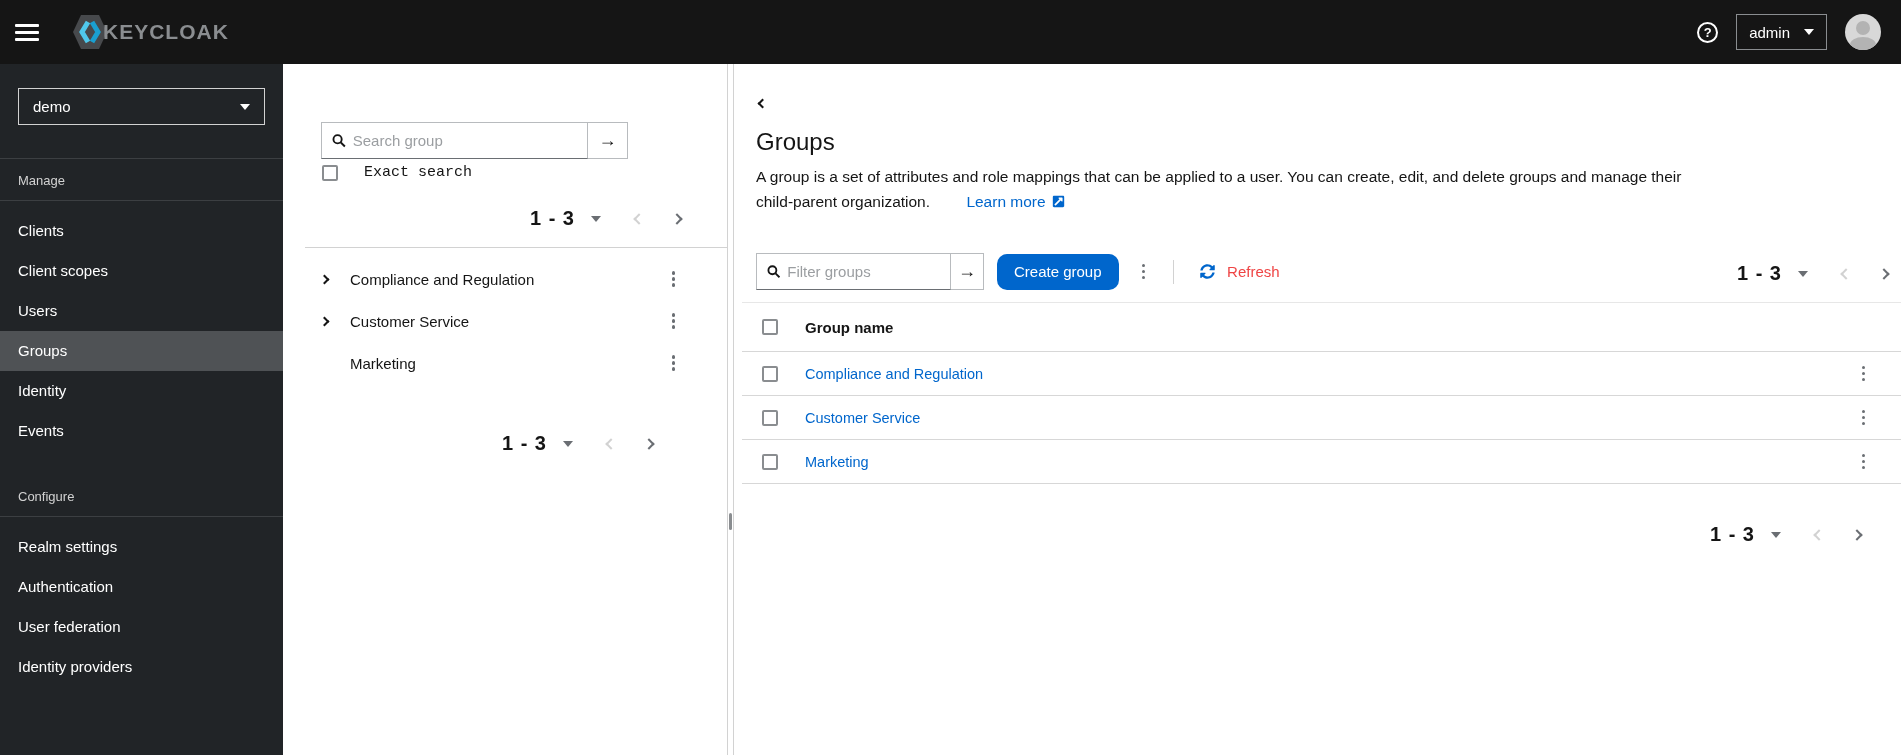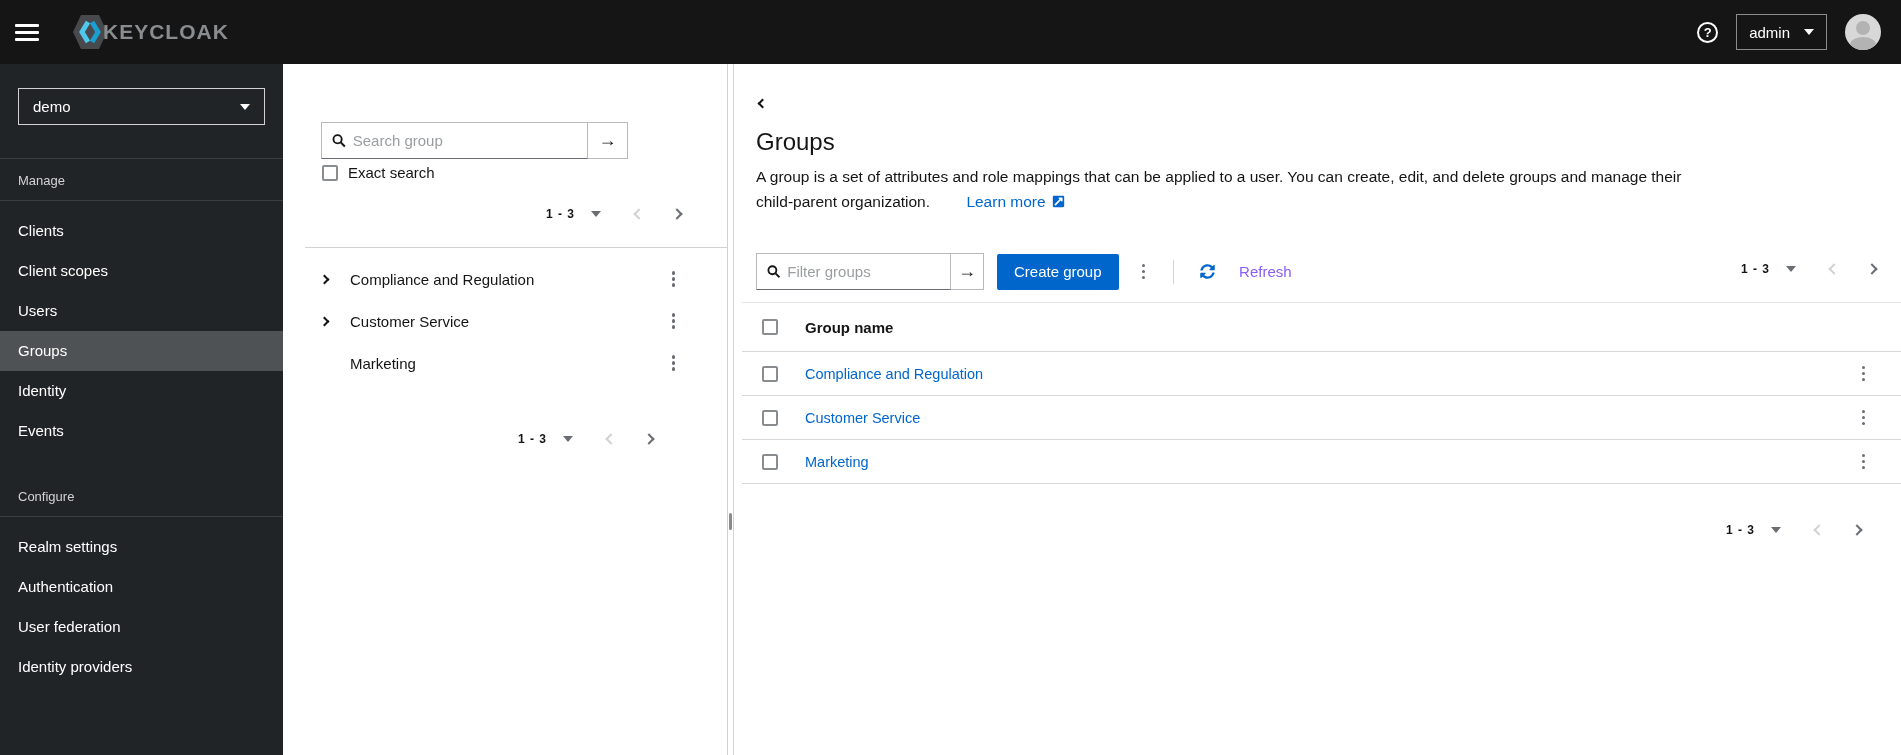--- a/index.html
+++ b/index.html
@@ -64,26 +64,26 @@
     border:none; outline:none; font-size:15px; font-family:inherit; color:#151515; width:100%;
     background:transparent;
   }
   .search-field input::placeholder { color:#9b9ea1; }
   .search-submit {
     width:40px; background:#fff; border:1px solid #b8bbbe; border-left:none;
     font-size:18px; color:#151515; cursor:pointer; display:flex; align-items:center; justify-content:center;
   }
   .tree-search { position:absolute; left:38px; top:58px; width:307px; }
   .tree-search .search-field { width:267px; }
-  .exact-search { position:absolute; left:39px; top:100px; display:flex; align-items:center; gap:10px; }
+  .exact-search { position:absolute; left:39px; top:100px; display:flex; align-items:center; gap:26px;font-family:Liberation Mono, monospace; }
   .checkbox { width:16px; height:16px; border:2px solid #8a8d90; border-radius:2px; background:#fff; cursor:pointer; flex:none; }
   .exact-search label { font-size:15px; color:#151515; }
 
   .pagination { display:flex; align-items:center; }
-  .pagination .range { font-size:12px; font-weight:bold; color:#151515; letter-spacing:1px; }
+  .pagination .range { font-size:20px; font-weight:bold; color:#151515; letter-spacing:1px; }
   .pagination .caret-down { border-top-color:#6a6e73; margin-left:16px; cursor:pointer; }
   .chev { display:inline-block; width:8px; height:8px; border-right:2px solid #6a6e73; border-bottom:2px solid #6a6e73; cursor:pointer; }
   .chev.left  { transform:rotate(135deg); margin-left:34px; }
   .chev.right { transform:rotate(-45deg); margin-left:30px; }
   .chev.disabled { border-color:#d2d2d2; }
   .tree-pagination-top { position:absolute; top:143px; right:46px; }
   .tree-pagination-bottom { position:absolute; top:368px; right:74px; }
 
   .tree-divider { position:absolute; top:183px; left:22px; right:0; border-top:1px solid #d2d2d2; }
   .tree-list { position:absolute; top:194px; left:0; right:0; }
@@ -103,33 +103,33 @@
 
   
   .main-panel { position:absolute; left:734px; top:64px; width:1167px; height:691px; background:#fff; }
   .back-btn { position:absolute; left:21px; top:27px; background:none; border:none; cursor:pointer; padding:4px; }
   .back-btn .chev { width:7px; height:7px; border-width:2px; border-color:#151515; margin:0; }
   .page-title { position:absolute; left:22px; top:64px; font-size:24px; font-weight:400; color:#151515; }
   .page-desc { position:absolute; left:22px; top:100px; font-size:15.5px; line-height:25px; color:#151515; }
   .learn-more { color:#0066cc; text-decoration:none; margin-left:32px; cursor:pointer; }
   .ext-icon { margin-left:6px; vertical-align:-1px; }
 
-  .toolbar { position:absolute; left:22px; top:189px; right:12px; height:37px; display:flex; align-items:center; }
+  .toolbar { position:absolute; left:22px; top:189px; right:0; height:37px; display:flex; align-items:center; }
   .filter-control { width:228px; }
   .filter-control .search-field { width:195px; }
   .filter-control .search-submit { width:33px; }
   .btn-primary {
     margin-left:13px; height:36px; padding:0 17px; background:#0066cc; color:#fff;
-    border:none; border-radius:2px; font-size:15px; font-family:inherit; cursor:pointer;
+    border:none; border-radius:10px; font-size:15px; font-family:inherit; cursor:pointer;
   }
   .toolbar .kebab { margin-left:17px; }
   .toolbar-divider { width:1px; height:24px; background:#d2d2d2; margin-left:22px; }
   .refresh-btn {
-    margin-left:26px; display:flex; align-items:center; gap:24px; background:none; border:none;
-    color:#8b5cf6; font-size:15px; font-family:inherit; cursor:pointer;
+    margin-left:26px; display:flex; align-items:center; gap:12px; background:none; border:none;
+    color:#ef4444; font-size:15px; font-family:inherit; cursor:pointer;
   }
   .toolbar-pagination { position:absolute; right:13px; top:9px; }
 
   .groups-table { position:absolute; left:8px; right:0; top:238px; }
   .t-row { display:flex; align-items:center; border-bottom:1px solid #d7d7d7; padding:0 30px 0 20px; }
   .t-head { height:50px; border-top:1px solid #e7e7e7; }
   .t-body-row { height:44px; }
   .t-row .checkbox { margin-right:11px; }
   .col-header { font-size:15px; font-weight:bold; color:#151515; }
   .group-link { font-size:14.5px; color:#0066cc; text-decoration:none; cursor:pointer; }

